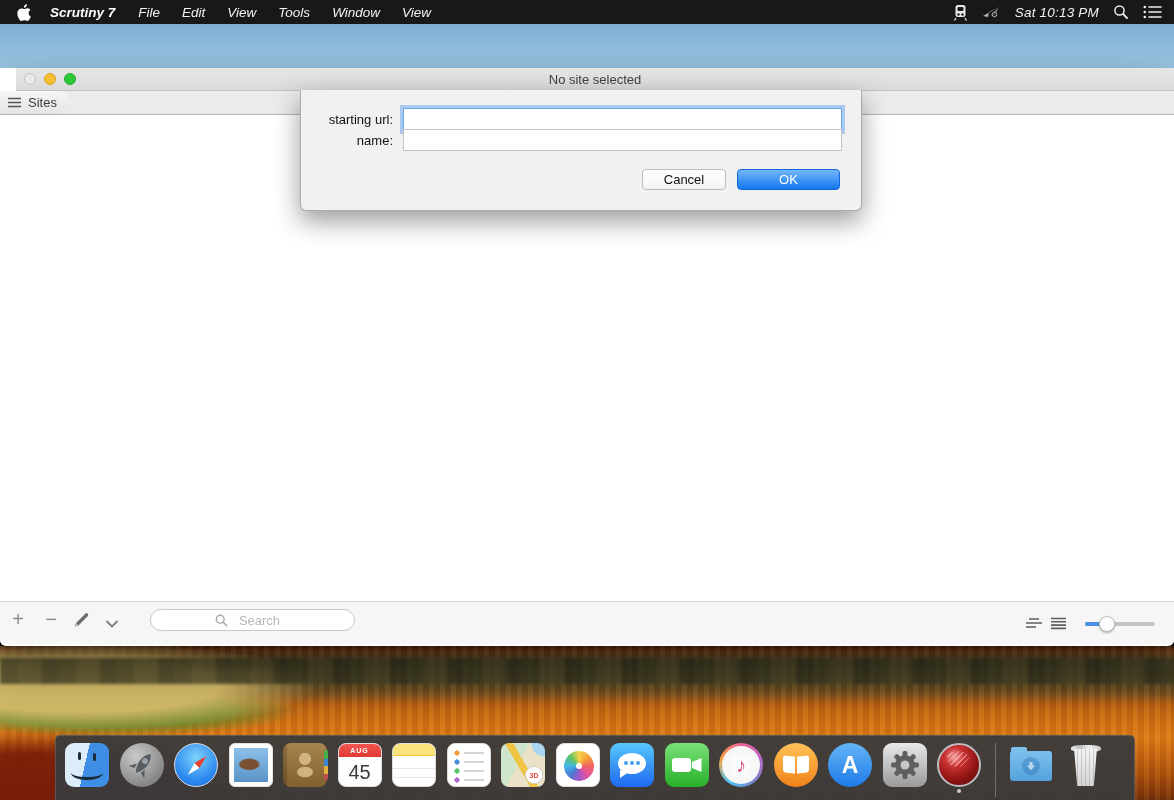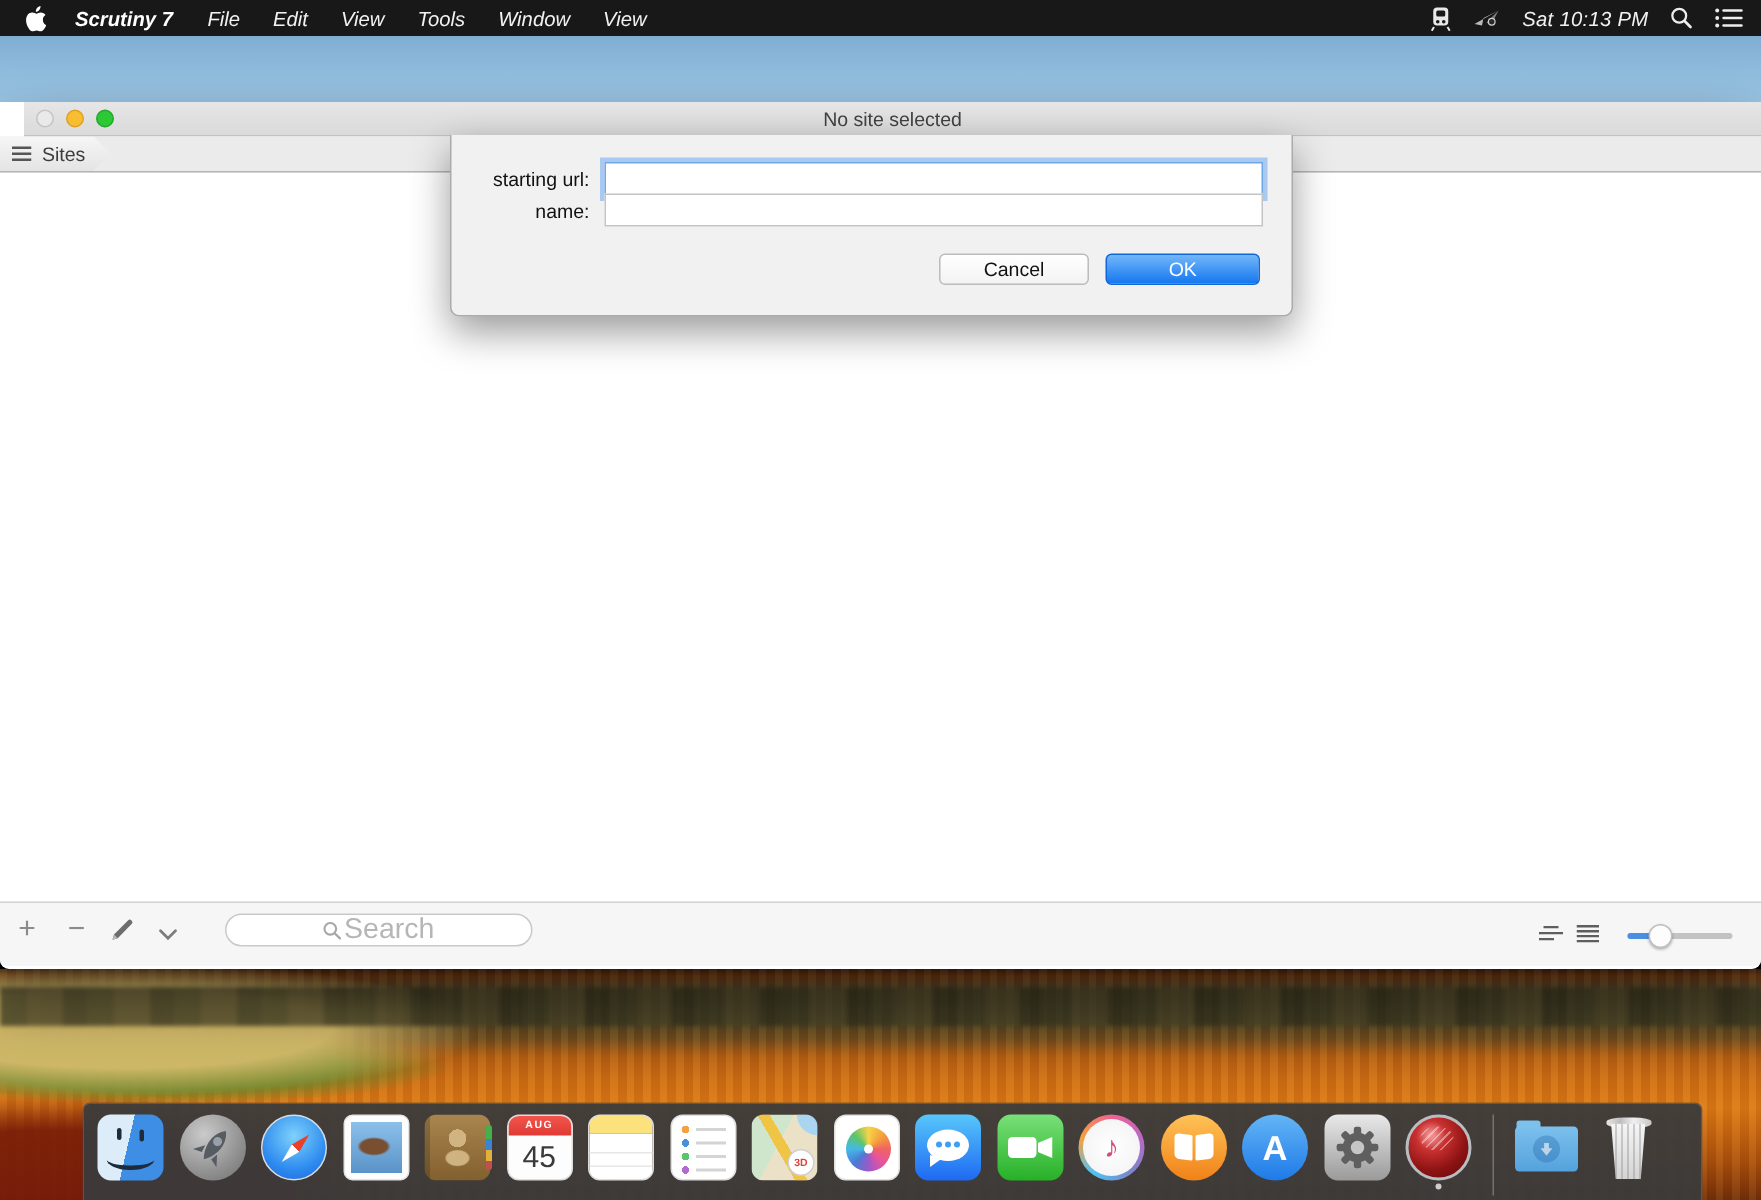--- a/index.html
+++ b/index.html
@@ -45,40 +45,40 @@
   .crumb-label{font-size:13px;color:#3c3c3c;margin-left:7px;}
   .content{height:486px;background:#fff;}
   .statusbar{height:43px;background:#f6f6f6;border-top:1px solid #d2d2d2;position:relative;}
   .sb-btn{position:absolute;top:6px;font-size:20px;color:#8b8b8b;width:24px;text-align:center;line-height:22px;cursor:default;}
   .sb-plus{left:6px;}
   .sb-minus{left:39px;}
   .sb-pencil{position:absolute;left:72px;top:8px;}
   .sb-chev{position:absolute;left:106px;top:12px;}
   .searchfield{position:absolute;left:150px;top:7px;width:205px;height:22px;border:1px solid #c9c9c9;border-radius:11px;background:#fff;}
   .searchfield svg{position:absolute;left:64px;top:4px;}
-  .searchfield input{position:absolute;left:0;top:0;width:100%;height:100%;border:none;outline:none;background:transparent;text-align:center;font-size:19px;color:#1d4ed8;padding-left:14px;font-family:"Liberation Sans",sans-serif;}
+  .searchfield input{position:absolute;left:0;top:0;width:100%;height:100%;border:none;outline:none;background:transparent;text-align:center;font-size:13px;color:#1d4ed8;padding-left:14px;font-family:"Liberation Sans",sans-serif;}
   .searchfield input::placeholder{color:#b6b6b6;}
   .rows-small{position:absolute;left:1026px;top:14px;}
   .rows-big{position:absolute;left:1051px;top:14px;}
   .slider{position:absolute;left:1085px;top:20px;width:70px;height:4px;border-radius:2px;background:#c3c3c3;}
   .slider .fill{position:absolute;left:0;top:0;height:4px;width:22px;border-radius:2px;background:#4a90e2;}
   .slider .thumb{position:absolute;left:14px;top:-6px;width:16px;height:16px;border-radius:50%;background:#fdfdfd;border:1px solid #c0c0c0;box-shadow:0 1px 2px rgba(0,0,0,.3);}
 
   
   .sheet{position:absolute;left:300px;top:90px;width:562px;height:121px;background:#f1f1f1;z-index:30;
     border:1px solid #ababab;border-top:none;border-radius:0 0 6px 6px;box-shadow:0 10px 26px rgba(0,0,0,.4);}
   .row{position:absolute;left:0;width:100%;display:flex;align-items:center;}
   .row1{top:18px;}
   .row2{top:39px;}
   .flabel{width:92px;text-align:right;font-size:13px;color:#111;flex:0 0 auto;}
   .finput{margin-left:10px;width:439px;height:22px;border:1px solid #c3c3c3;background:#fff;font-size:13px;padding:0 4px;font-family:"Liberation Sans",sans-serif;outline:none;}
   .finput.focused{border:1px solid #6fa7e8;box-shadow:0 0 0 3px rgba(110,168,238,.55);height:23px;}
   .btnrow{position:absolute;right:21px;top:79px;display:flex;gap:11px;}
   .btn{height:21px;border-radius:4px;font-size:13px;display:flex;align-items:center;justify-content:center;cursor:default;font-family:"Liberation Sans",sans-serif;}
-  .btn-cancel{width:100px;background:linear-gradient(#fff,#f3f3f3);border:1px solid #bcbcbc;color:#111;}
+  .btn-cancel{width:84px;background:linear-gradient(#fff,#f3f3f3);border:1px solid #bcbcbc;color:#111;}
   .btn-ok{width:103px;background:linear-gradient(#72b7f9,#1477f0);border:1px solid #1068d8;color:#fff;}
 
   
   .dock{position:absolute;left:55px;top:735px;width:1080px;height:65px;background:rgba(59,59,59,.95);
     border:1px solid rgba(255,255,255,.14);border-bottom:none;border-radius:5px 5px 0 0;z-index:40;
     display:flex;align-items:flex-start;padding:7px 9px 0;gap:10.5px;}
   .di{width:44px;height:44px;position:relative;flex:0 0 auto;cursor:default;}
   .run-dot{position:absolute;left:50%;bottom:-8px;transform:translateX(-50%);width:4px;height:4px;border-radius:50%;background:#cdcdcd;}
   .divider{width:1px;height:54px;background:rgba(255,255,255,.28);margin:0 3px;flex:0 0 auto;}
 

